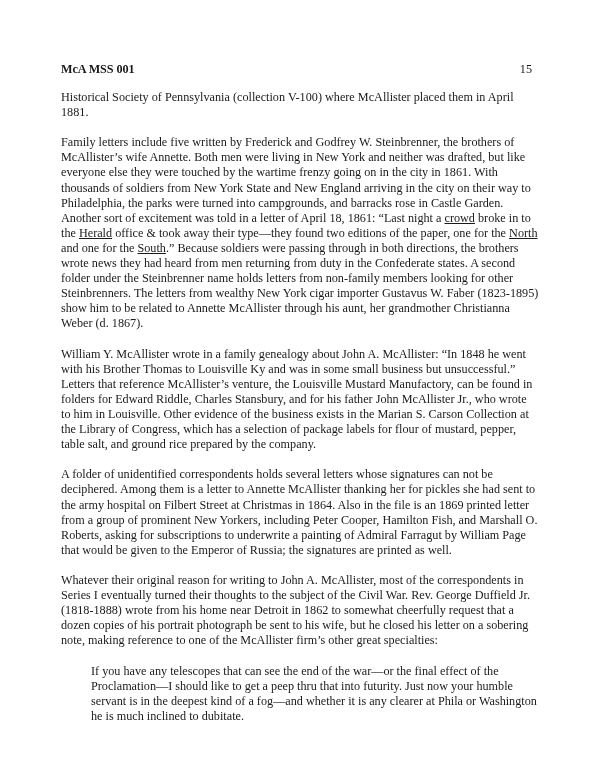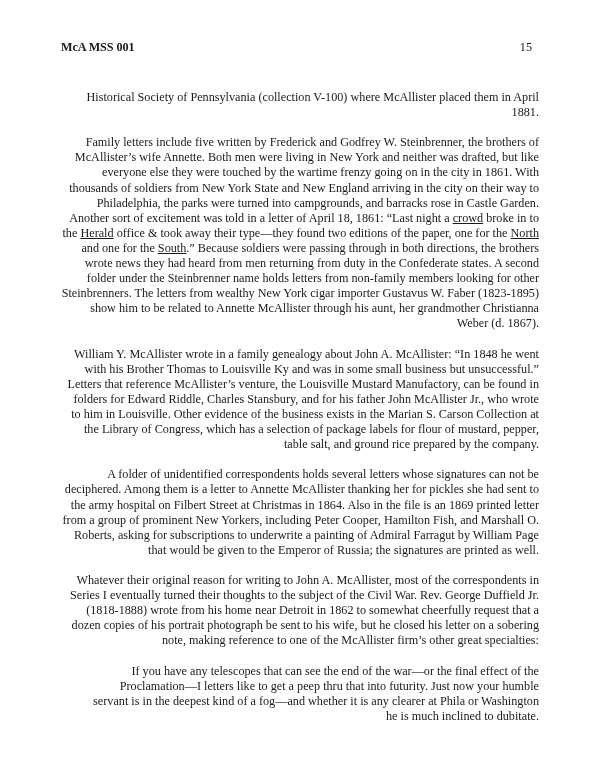--- a/index.html
+++ b/index.html
@@ -16,21 +16,21 @@
     font-family: "Liberation Serif", "DejaVu Serif", serif;
   }
   .page {
     position: absolute;
     left: 61px;
     top: 0;
     width: 478px;
   }
   .header {
     position: absolute;
-    top: 40px;
+    top: 62px;
     left: 0;
     width: 470px;
     height: 16px;
   }
   .header-title {
     position: absolute;
     left: 0;
     top: 0;
     font-weight: bold;
     font-size: 12.2px;
@@ -45,21 +45,21 @@
   .body-text {
     position: absolute;
     top: 90px;
     left: 0;
     width: 478px;
     font-size: 12.2px;
     line-height: 15.1px;
   }
   .body-text p {
     margin: 0 0 15.1px 0;
-    text-align: right;
+    text-align: left;
   }
   .body-text p.quote {
     margin-left: 30px;
     margin-right: 0;
   }
   u {
     text-decoration: underline;
     text-underline-offset: 1px;
   }
 </style>
@@ -71,15 +71,15 @@
     <span class="header-title">McA MSS 001</span>
     <span class="page-number">15</span>
   </div>
 
   <div class="body-text">
     <p><span>Historical Society of Pennsylvania (collection V-100) where McAllister placed them in April 1881.</span></p>
     <p><span>Family letters include five written by Frederick and Godfrey W. Steinbrenner, the brothers of McAllister’s wife Annette. Both men were living in New York and neither was drafted, but like everyone else they were touched by the wartime frenzy going on in the city in 1861. With thousands of soldiers from New York State and New England arriving in the city on their way to Philadelphia, the parks were turned into campgrounds, and barracks rose in Castle Garden. Another sort of excitement was told in a letter of April 18, 1861: “Last night a </span><u>crowd</u><span> broke in to the </span><u>Herald</u><span> office &amp; took away their type—they found two editions of the paper, one for the </span><u>North</u><span> and one for the </span><u>South</u><span>.” Because soldiers were passing through in both directions, the brothers wrote news they had heard from men returning from duty in the Confederate states. A second folder under the Steinbrenner name holds letters from non-family members looking for other Steinbrenners. The letters from wealthy New York cigar importer Gustavus W. Faber (1823-1895) show him to be related to Annette McAllister through his aunt, her grandmother Christianna Weber (d. 1867).</span></p>
     <p><span>William Y. McAllister wrote in a family genealogy about John A. McAllister: “In 1848 he went with his Brother Thomas to Louisville Ky and was in some small business but unsuccessful.” Letters that reference McAllister’s venture, the Louisville Mustard Manufactory, can be found in folders for Edward Riddle, Charles Stansbury, and for his father John McAllister Jr., who wrote to him in Louisville. Other evidence of the business exists in the Marian S. Carson Collection at the Library of Congress, which has a selection of package labels for flour of mustard, pepper, table salt, and ground rice prepared by the company.</span></p>
     <p><span>A folder of unidentified correspondents holds several letters whose signatures can not be deciphered. Among them is a letter to Annette McAllister thanking her for pickles she had sent to the army hospital on Filbert Street at Christmas in 1864. Also in the file is an 1869 printed letter from a group of prominent New Yorkers, including Peter Cooper, Hamilton Fish, and Marshall O. Roberts, asking for subscriptions to underwrite a painting of Admiral Farragut by William Page that would be given to the Emperor of Russia; the signatures are printed as well.</span></p>
     <p><span>Whatever their original reason for writing to John A. McAllister, most of the correspondents in Series I eventually turned their thoughts to the subject of the Civil War. Rev. George Duffield Jr. (1818-1888) wrote from his home near Detroit in 1862 to somewhat cheerfully request that a dozen copies of his portrait photograph be sent to his wife, but he closed his letter on a sobering note, making reference to one of the McAllister firm’s other great specialties:</span></p>
-    <p class="quote"><span>If you have any telescopes that can see the end of the war—or the final effect of the Proclamation—I letters like to get a peep thru that into futurity. Just now your humble servant is in the deepest kind of a fog—and whether it is any clearer at Phila or Washington he is much inclined to dubitate.</span></p>
+    <p class="quote"><span>If you have any telescopes that can see the end of the war—or the final effect of the Proclamation—I should like to get a peep thru that into futurity. Just now your humble servant is in the deepest kind of a fog—and whether it is any clearer at Phila or Washington he is much inclined to dubitate.</span></p>
   </div>
 </div>
 
 </body></html>

